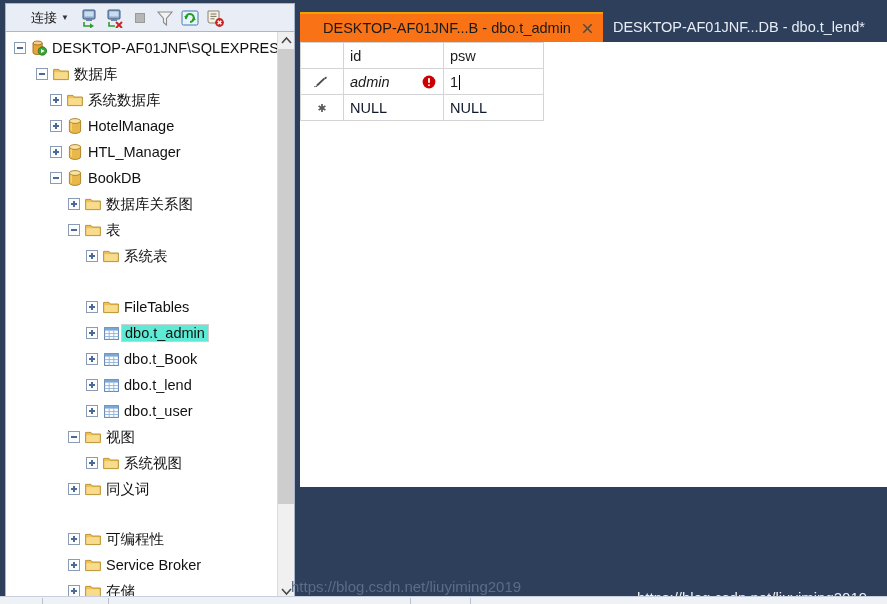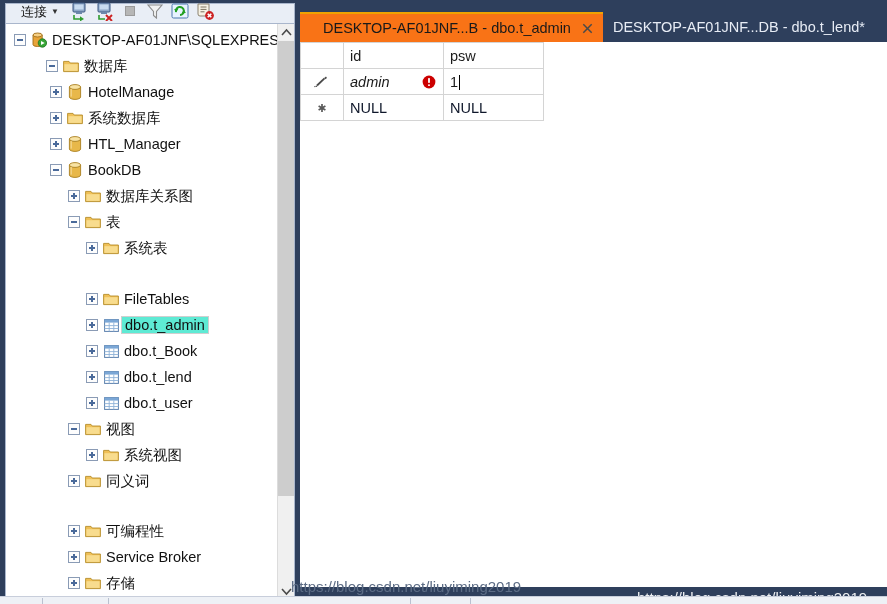--- a/index.html
+++ b/index.html
@@ -35,26 +35,26 @@
   }
   .oe-title-text { flex: 1 1 auto; white-space: nowrap; letter-spacing: .3px; }
   .oe-title-btn {
     width: 18px; height: 20px;
     display: flex; align-items: center; justify-content: center;
     color: #ccd6e6;
   }
   .oe-title-btn svg { display: block; }
 
   .oe-toolbar {
-    height: 20px;
+    height: 28px;
     background: #e9eef6;
     border: 1px solid #a9b6cc;
     border-bottom: none;
-    display: flex; align-items: flex-end;
-    padding: 0 9px;
+    display: flex; align-items: center;
+    padding: 0 19px;
     flex: 0 0 auto;
     gap: 1px;
   }
   .connect-btn {
     display: flex; align-items: center;
     font-size: 13px; color: #1a1a1a;
     padding: 2px 4px 2px 6px;
     gap: 4px;
   }
   .connect-caret { font-size: 8px; line-height: 1; color: #333; }
@@ -165,21 +165,21 @@
   .tab-close {
     margin-left: 10px;
     width: 14px; height: 14px;
     display: flex; align-items: center; justify-content: center;
     color: #5a5a5a;
   }
 
   .grid-panel {
     position: absolute;
     left: 0; top: 42px;
-    width: 587px; height: 545px;
+    width: 587px; height: 445px;
     background: #ffffff;
   }
   table.dgrid {
     border-collapse: collapse;
     table-layout: fixed;
   }
   table.dgrid th, table.dgrid td {
     border: 1px solid #d4d4d4;
     height: 26px;
     font-size: 14.5px;
@@ -317,50 +317,50 @@
             <span class="ticon">
               <svg width="16" height="16" viewBox="0 0 16 16">
                 <path d="M2 3 V12.5 A4.6 2 0 0 0 11.2 12.5 V3 Z" fill="#e8a43a" stroke="#9e6c16" stroke-width="0.9"></path>
                 <ellipse cx="6.6" cy="3" rx="4.6" ry="2" fill="#f6cf84" stroke="#9e6c16" stroke-width="0.9"></ellipse>
                 <circle cx="11.4" cy="11" r="4.2" fill="#37a537" stroke="#1d731d" stroke-width="0.8"></circle>
                 <path d="M10 8.9 L13.7 11 L10 13.1 Z" fill="#ffffff"></path>
               </svg>
             </span>
             <span class="tlabel">DESKTOP-AF01JNF\SQLEXPRES</span>
           </div>
-          <div class="tnode" style="padding-left: 40px;">
+          <div class="tnode" style="padding-left: 30px;">
             <span class="twist minus"></span>
             <span class="ticon">
               <svg width="16" height="14" viewBox="0 0 16 14">
                 <path d="M0.6 2.4 H6 L7.2 4 H15.4 V12.6 H0.6 Z" fill="#f0c057" stroke="#b58c28" stroke-width="0.9"></path>
                 <path d="M1.4 5.2 H14.6 V11.9 H1.4 Z" fill="#f8dc8e"></path>
               </svg>
             </span>
             <span class="tlabel">数据库</span>
+          </div>
+          <div class="tnode" style="padding-left: 44px;">
+            <span class="twist plus"></span>
+            <span class="ticon">
+              <svg width="16" height="14" viewBox="0 0 16 14">
+                <path d="M0.6 2.4 H6 L7.2 4 H15.4 V12.6 H0.6 Z" fill="#f0c057" stroke="#b58c28" stroke-width="0.9"></path>
+                <path d="M1.4 5.2 H14.6 V11.9 H1.4 Z" fill="#f8dc8e"></path>
+              </svg>
+            </span>
+            <span class="tlabel">系统数据库</span>
           </div>
           <div class="tnode" style="padding-left: 44px;">
             <span class="twist plus"></span>
             <span class="ticon">
               <svg width="14" height="16" viewBox="0 0 14 16">
                 <path d="M1.4 3 V13 A5.6 2.4 0 0 0 12.6 13 V3 Z" fill="#e8b84a" stroke="#a97f20" stroke-width="0.9"></path>
                 <ellipse cx="7" cy="3" rx="5.6" ry="2.4" fill="#f8e3a4" stroke="#a97f20" stroke-width="0.9"></ellipse>
                 <path d="M3.2 5 V12.6" stroke="#f6dda0" stroke-width="1"></path>
               </svg>
             </span>
             <span class="tlabel">HotelManage</span>
-          </div>
-          <div class="tnode" style="padding-left: 44px;">
-            <span class="twist plus"></span>
-            <span class="ticon">
-              <svg width="16" height="14" viewBox="0 0 16 14">
-                <path d="M0.6 2.4 H6 L7.2 4 H15.4 V12.6 H0.6 Z" fill="#f0c057" stroke="#b58c28" stroke-width="0.9"></path>
-                <path d="M1.4 5.2 H14.6 V11.9 H1.4 Z" fill="#f8dc8e"></path>
-              </svg>
-            </span>
-            <span class="tlabel">系统数据库</span>
           </div>
           <div class="tnode" style="padding-left: 44px;">
             <span class="twist plus"></span>
             <span class="ticon">
               <svg width="14" height="16" viewBox="0 0 14 16">
                 <path d="M1.4 3 V13 A5.6 2.4 0 0 0 12.6 13 V3 Z" fill="#e8b84a" stroke="#a97f20" stroke-width="0.9"></path>
                 <ellipse cx="7" cy="3" rx="5.6" ry="2.4" fill="#f8e3a4" stroke="#a97f20" stroke-width="0.9"></ellipse>
                 <path d="M3.2 5 V12.6" stroke="#f6dda0" stroke-width="1"></path>
               </svg>
             </span>

